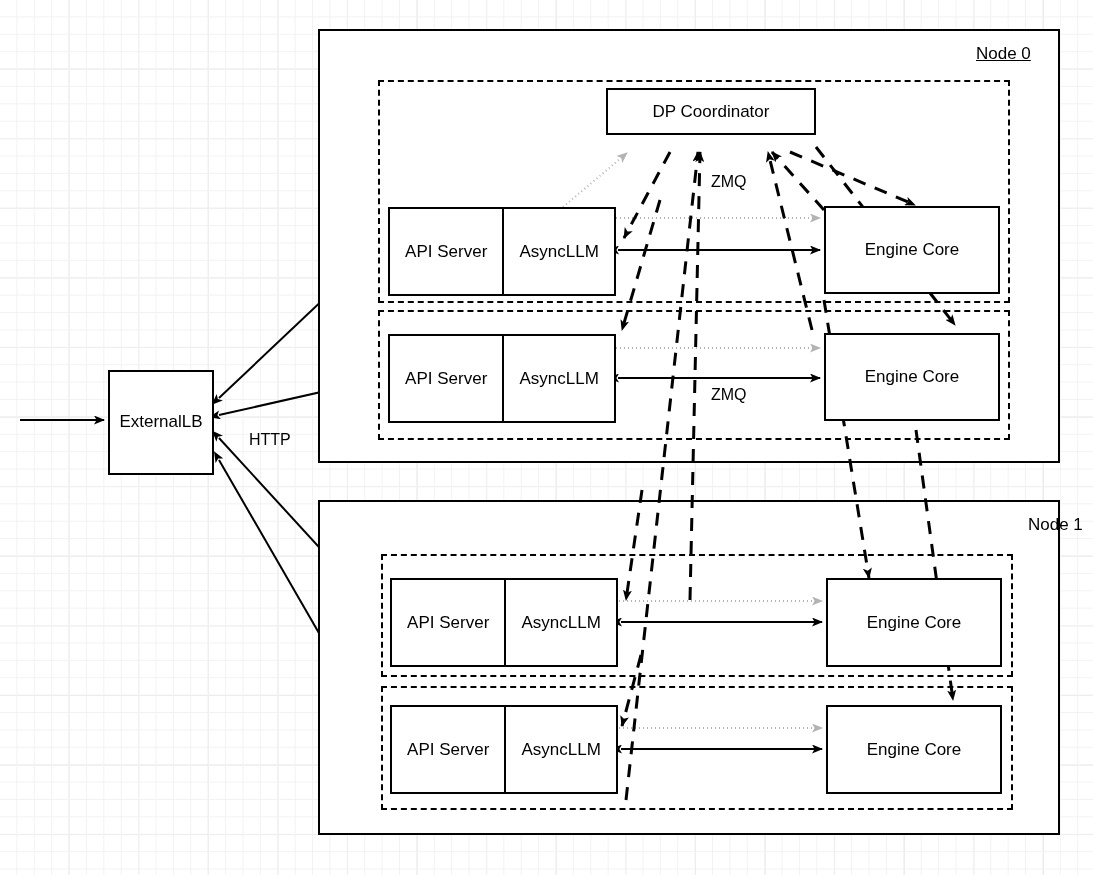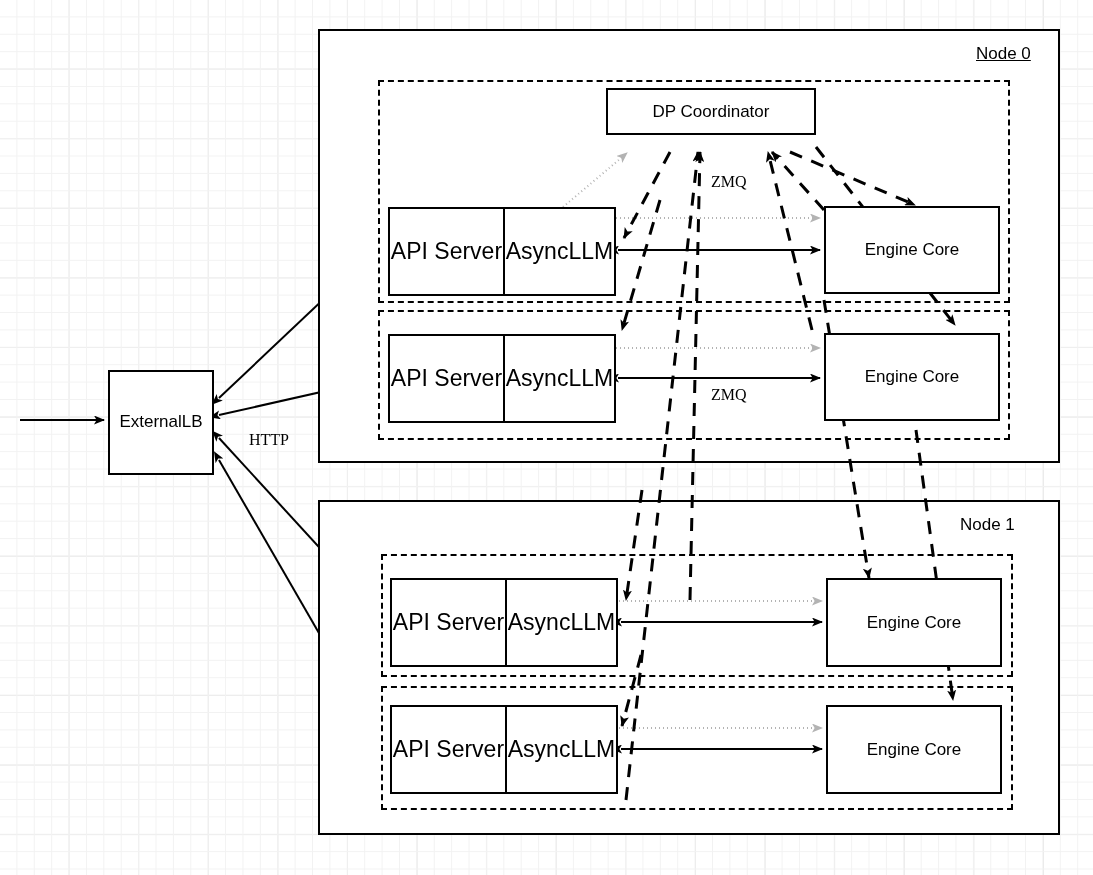--- a/index.html
+++ b/index.html
@@ -66,34 +66,33 @@
     border: 2px solid #000000;
     background: #ffffff;
     display: flex;
     flex-direction: row;
   }
   .split-box > div {
     flex: 1 1 auto;
     display: flex;
     align-items: center;
     justify-content: center;
-    font-size: 23px;
+    font-size: 17px;
     color: #000000;
     white-space: nowrap;
   }
   .split-box > div.left {
     border-right: 2px solid #000000;
   }
   .edge-label {
     position: absolute;
     font-size: 16px;
     color: #000000;
     white-space: nowrap;
     background: transparent;
-    font-family: Liberation Serif, serif;
   }
   .lb-text {
     display: flex;
     flex-direction: row;
     align-items: center;
     justify-content: center;
     line-height: 1.35;
   }
 </style>
 </head>
@@ -135,21 +134,21 @@
     </g>
   </svg>
 
   <div class="node-frame" style="left:318px; top:29px; width:742px; height:434px;"></div>
   <div class="node-label" style="left:976px; top:44px;text-decoration:underline;">Node 0</div>
 
   <div class="dash-frame" style="left:378px; top:80px; width:632px; height:223px;"></div>
   <div class="dash-frame" style="left:378px; top:310px; width:632px; height:130px;"></div>
 
   <div class="node-frame" style="left:318px; top:500px; width:742px; height:335px;"></div>
-  <div class="node-label" style="left:960px; top:515px;">Node 1</div>
+  <div class="node-label" style="left:1028px; top:515px;">Node 1</div>
 
   <div class="dash-frame" style="left:381px; top:554px; width:632px; height:123px;"></div>
   <div class="dash-frame" style="left:381px; top:686px; width:632px; height:124px;"></div>
 
   <svg class="layer" viewBox="0 0 1093 875">
 
     <g>
       <line x1="616" y1="218" x2="820" y2="218" stroke="#b3b3b3" stroke-width="2" stroke-dasharray="1,3" marker-end="url(#arrow-gray)"></line>
     </g>
     <g>

